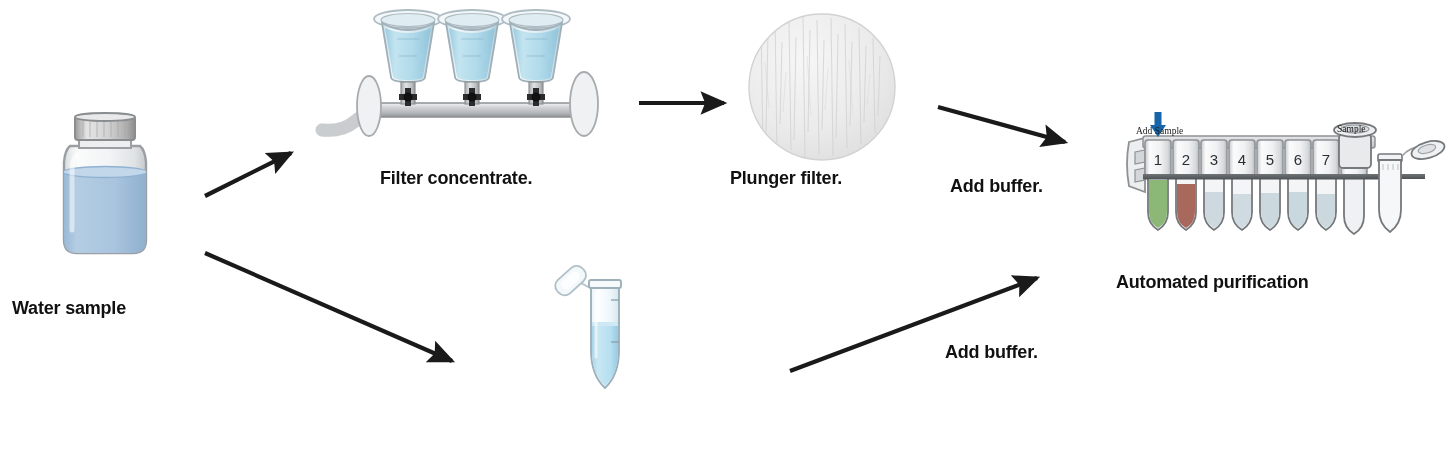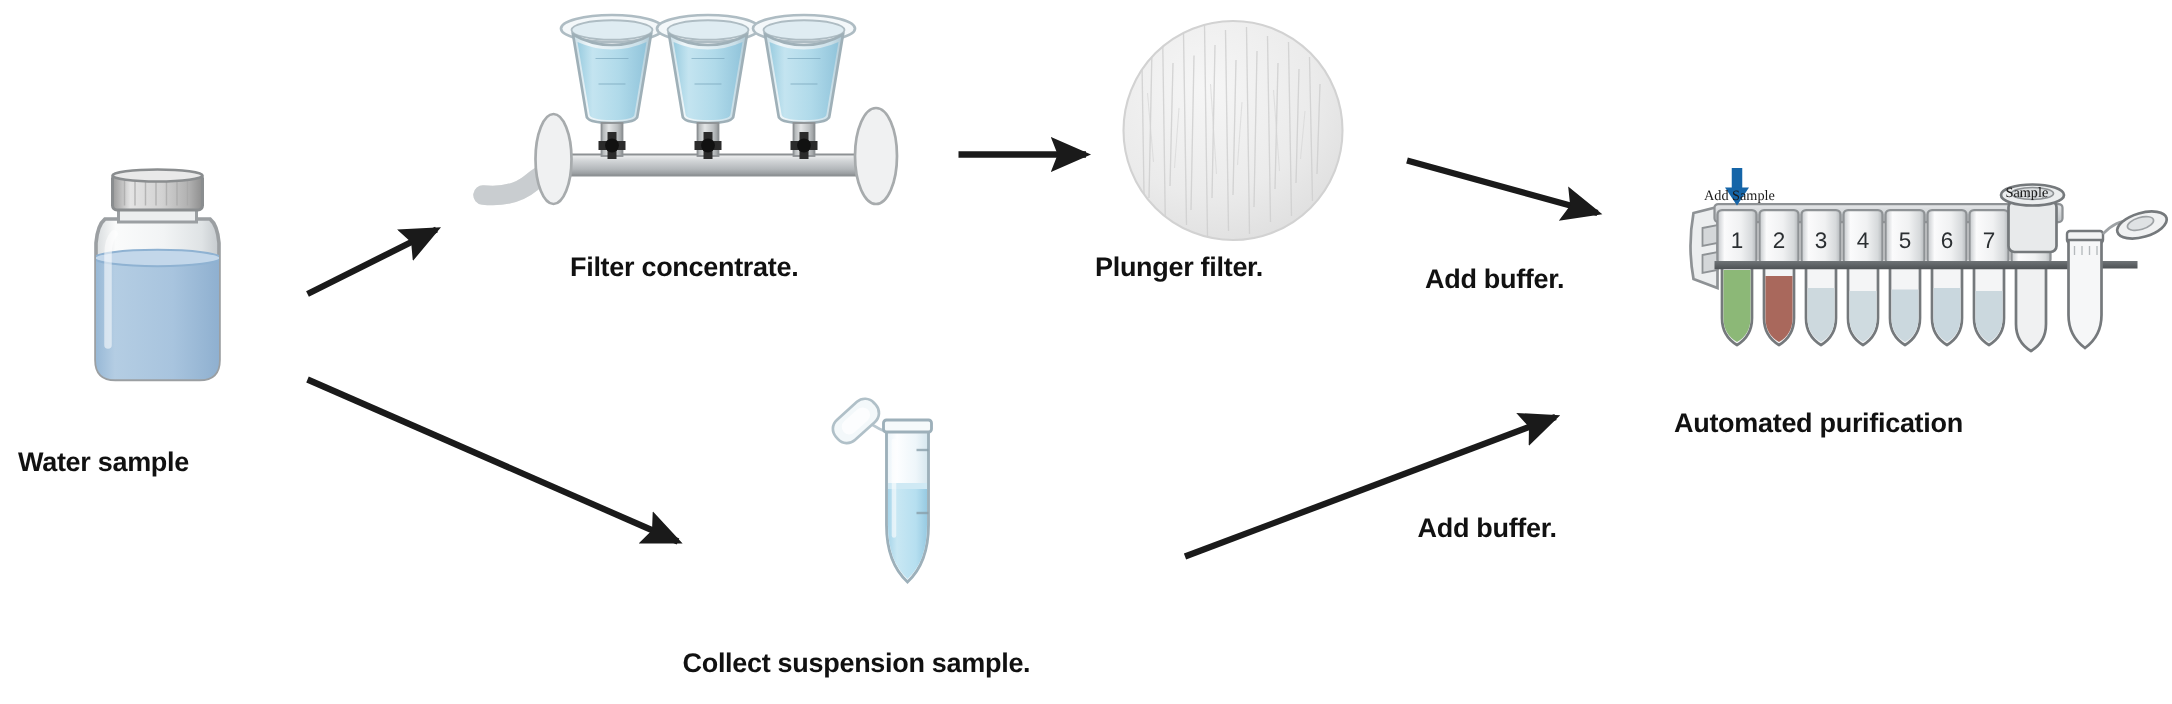--- a/index.html
+++ b/index.html
@@ -268,21 +268,20 @@
 
     <rect x="44" y="18" width="32" height="8" rx="2" fill="#f6fafb" stroke="#9db0ba" stroke-width="1.9"></rect>
 
     <g stroke="#8aa0ab" stroke-width="1.6" opacity="0.8">
       <line x1="66" y1="38" x2="74" y2="38"></line>
       <line x1="66" y1="80" x2="74" y2="80"></line>
     </g>
     <path d="M51,32 L51,95" stroke="#ffffff" stroke-width="3" opacity="0.6" stroke-linecap="round"></path>
   </svg>
 
-  <div class="step-label" style="left:455px; top:432px;">Collect suspension sample.</div>
 
   <div class="step-label" style="left:950px; top:176px;">Add buffer.</div>
   <div class="step-label" style="left:945px; top:342px;">Add buffer.</div>
 
   <svg class="abs" style="left:1125px; top:120px; width:320px; height:130px;" viewBox="0 0 320 130">
     <defs>
       <linearGradient id="wellG" x1="0" y1="0" x2="1" y2="0">
         <stop offset="0" stop-color="#c4c8cb"></stop>
         <stop offset="0.18" stop-color="#fbfbfc"></stop>
         <stop offset="0.6" stop-color="#f0f1f2"></stop>

